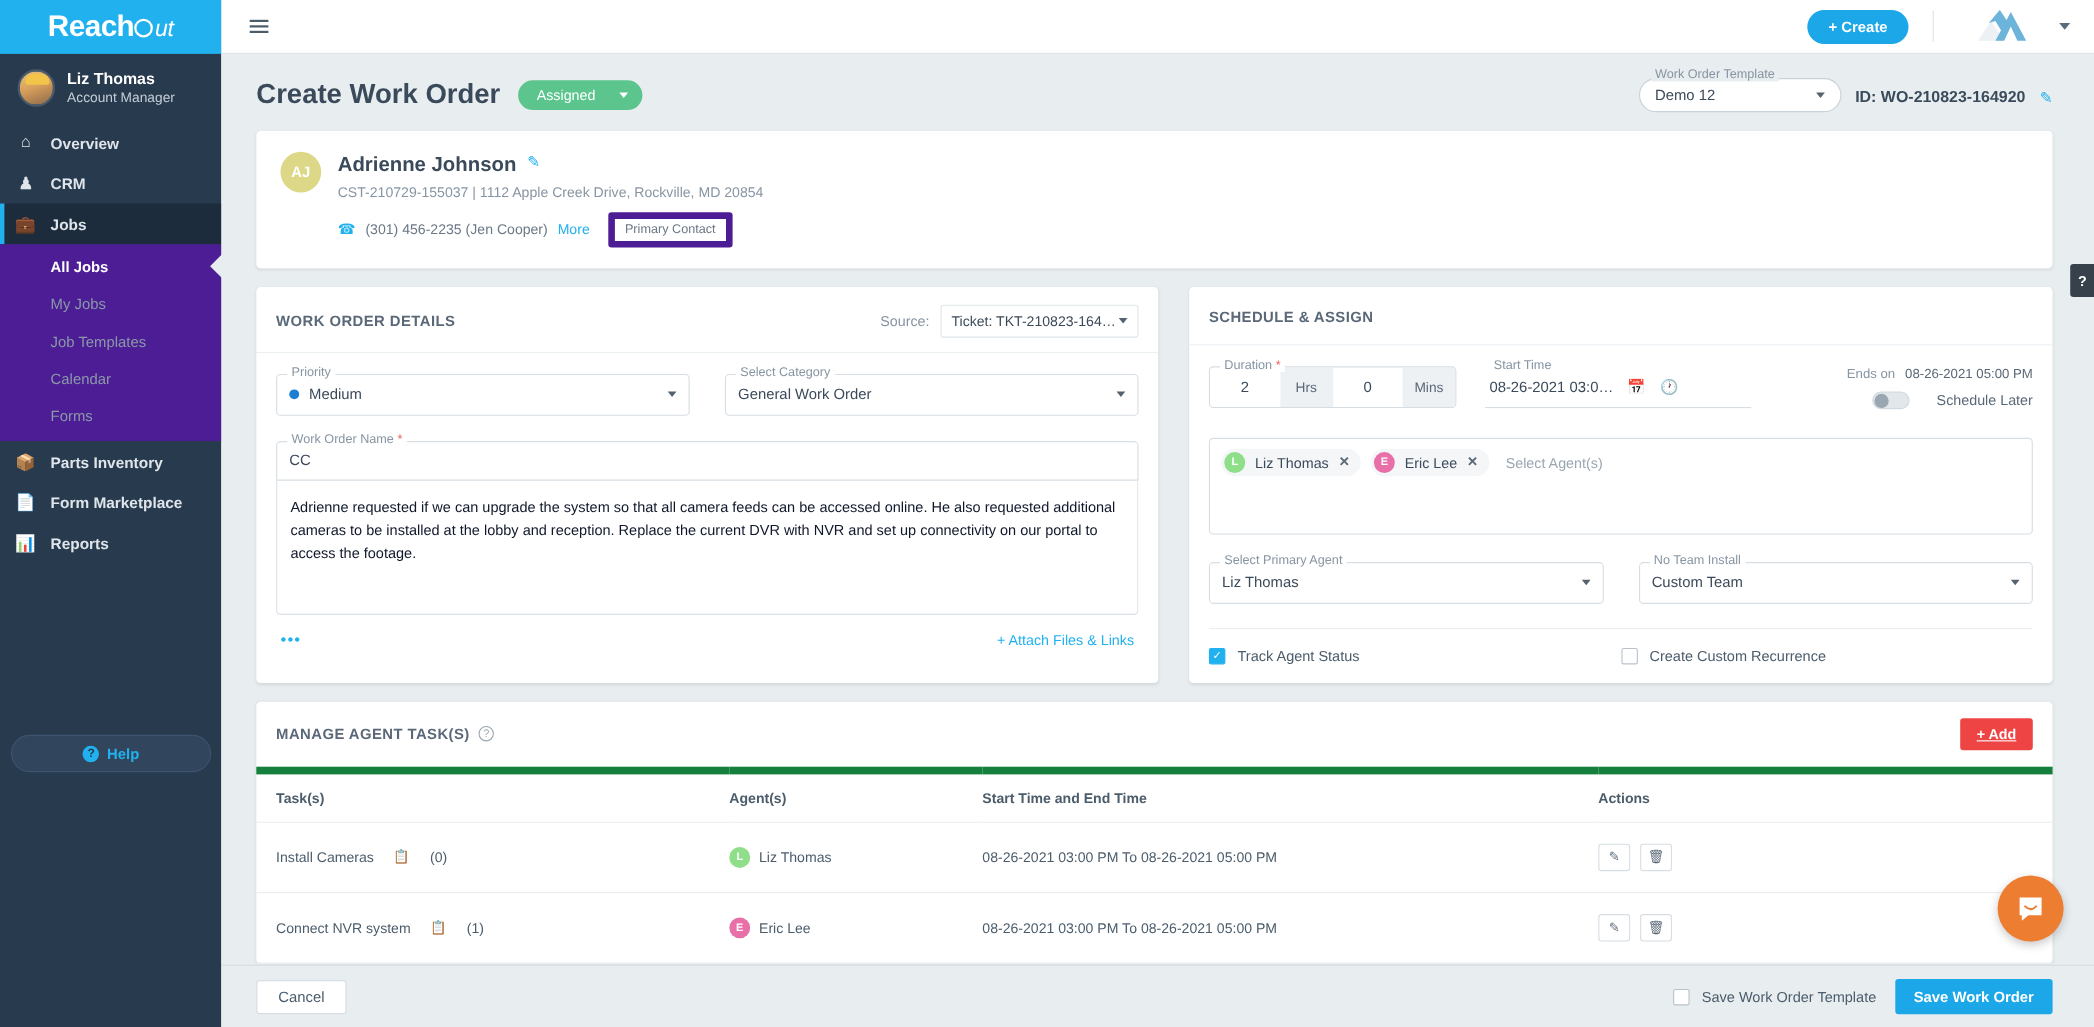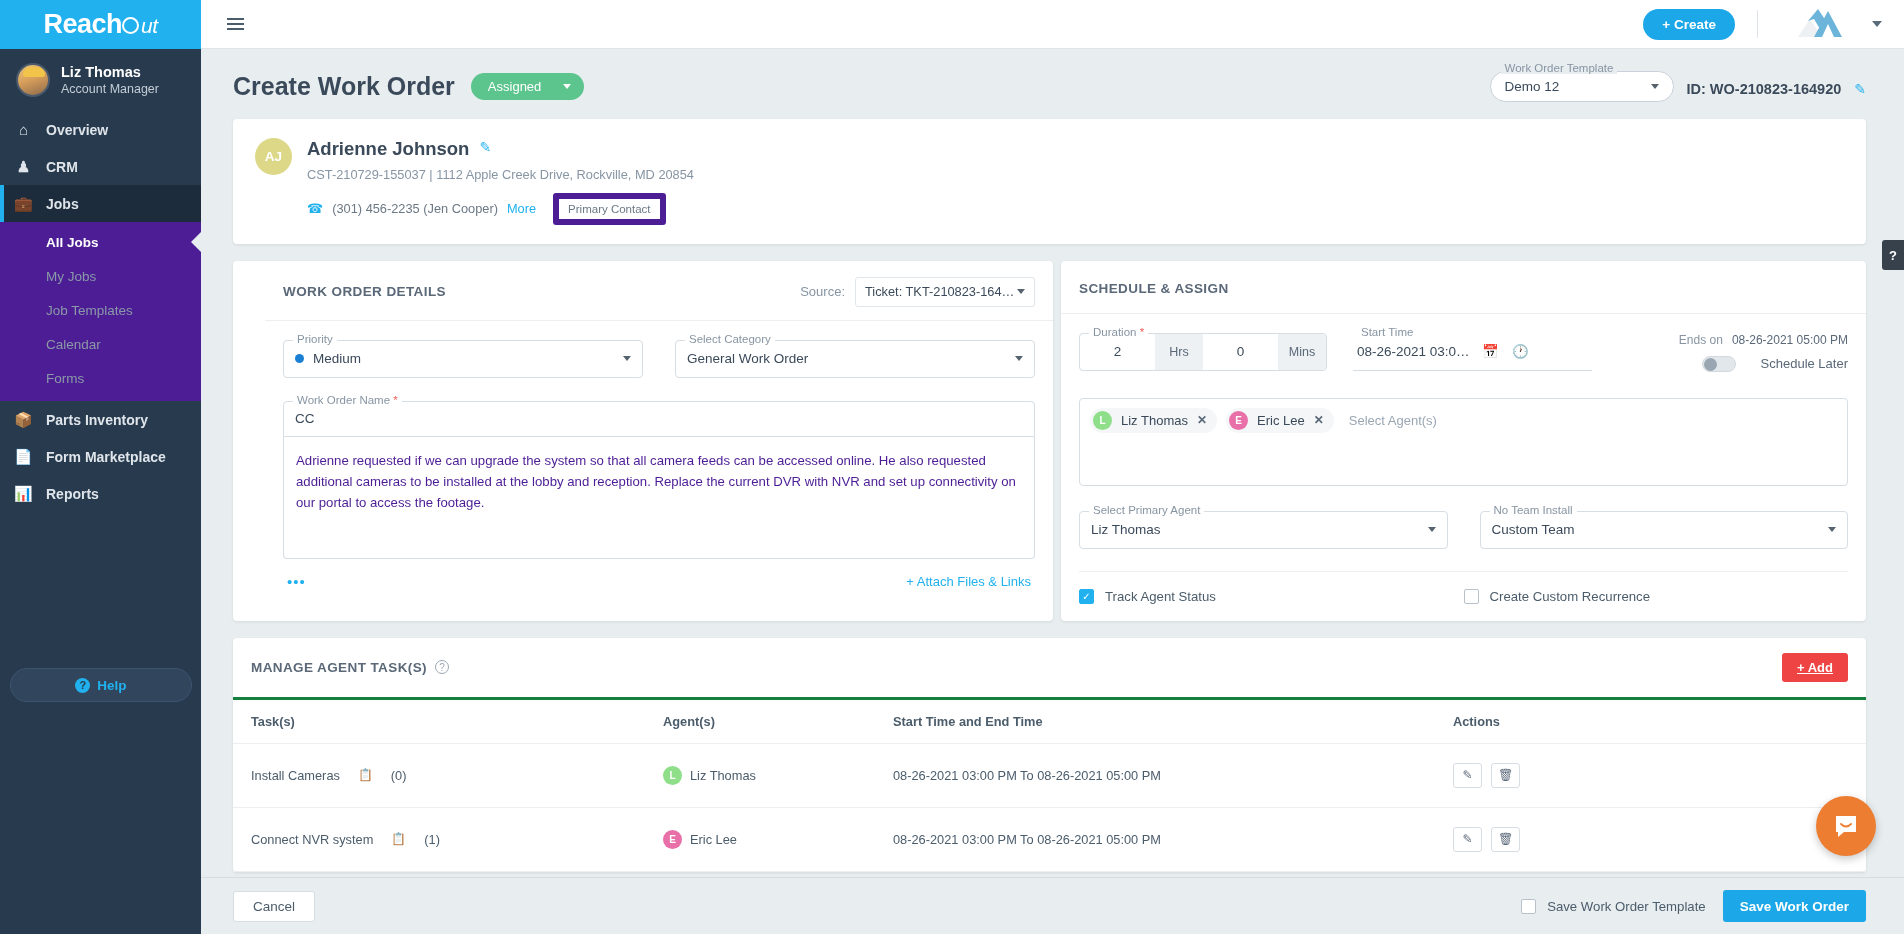--- a/index.html
+++ b/index.html
@@ -167,21 +167,21 @@
   .cust-right { margin-left: auto; display: flex; align-items: flex-start; padding-top: 28px; }
   .cr-block { padding: 0 30px; }
   .cr-block.bordered { border-left: 1px solid #e2e8ec; }
   .cr-label { font-size: 12.5px; color: #8795a3; margin-bottom: 9px; }
   .cr-value { font-size: 14px; color: #3b4a5a; display: flex; align-items: center; gap: 10px; cursor: pointer; }
   .cr-value .caret { border-left: 4px solid transparent; border-right: 4px solid transparent; border-top: 5px solid #56626e; }
 
   
   .panels { display: flex; gap: 0; margin: 17px 38px 0 32px; }
   .panel { background: #fff; border-radius: 4px; box-shadow: 0 1px 3px rgba(0,0,0,0.09); }
-  .panel.left { width: 820px; margin-right: 8px; padding-left: 32px; }
+  .panel.left { width: 820px; margin-right: 28px; }
   .panel.right { flex: 1; }
   .panel-head {
     display: flex; align-items: center; padding: 16px 18px 13px;
     border-bottom: 1px solid #eceff2; min-height: 53px;
   }
   .panel-title { font-size: 13.5px; font-weight: bold; color: #5a6878; letter-spacing: 0.4px; }
   .source-wrap { margin-left: auto; display: flex; align-items: center; gap: 10px; }
   .source-label { font-size: 13px; color: #8795a3; }
   .source-select {
     width: 180px; height: 30px; border: 1px solid #e0e6ea; border-radius: 3px;
@@ -211,29 +211,29 @@
 
   .wo-name-wrap { margin-top: 23px; }
   .wo-name-box {
     border: 1px solid #d6dde3; border-radius: 4px 4px 0 0; height: 36px;
     display: flex; align-items: center; padding: 0 11px;
     font-size: 13.5px; color: #3b4a5a;
   }
   .wo-desc {
     border: 1px solid #d6dde3; border-top: none; border-radius: 0 0 4px 4px;
     padding: 13px 12px 12px; min-height: 122px;
-    font-size: 13.2px; color: #4c1d95; line-height: 1.62;
+    font-size: 13.2px; color: #0f172a; line-height: 1.62;
   }
   .attach-row { display: flex; align-items: center; margin-top: 14px; padding: 0 4px 4px; }
   .dots-ico { color: #21b1ef; font-size: 15px; letter-spacing: 1px; cursor: pointer; }
   .attach-link { margin-left: auto; font-size: 13px; color: #21b1ef; cursor: pointer; }
 
   
   .sched-row1 { display: flex; gap: 26px; align-items: flex-start; }
-  .dur-wrap { width: 248px; position: relative; }
+  .dur-wrap { width: 225px; position: relative; }
   .dur-box {
     border: 1px solid #d6dde3; border-radius: 4px; height: 38px; display: flex; overflow: hidden;
   }
   .dur-num { flex: 1; display: flex; align-items: center; justify-content: center; font-size: 13.5px; color: #3b4a5a; }
   .dur-unit {
     width: 48px; background: #eef1f4; display: flex; align-items: center;
     justify-content: center; font-size: 12.5px; color: #5a6878;
   }
   .time-wrap { flex: 1; position: relative; }
   .time-box {
@@ -294,21 +294,21 @@
     justify-content: center; margin-left: 8px; cursor: pointer;
   }
   .add-btn {
     margin-left: auto; background: #ef4444; color: #fff; border: none;
     border-radius: 3px; height: 29px; padding: 0 15px; font-size: 13px;
     font-weight: bold; cursor: pointer; font-family: inherit; text-decoration: underline;
   }
   table { width: 100%; border-collapse: collapse; }
   th {
     text-align: left; font-size: 12.8px; font-weight: bold; color: #4b5c6b;
-    padding: 14px 0 14px 0; border-top: 3px solid #15803d; border-bottom: 1px solid #eceff2;
+    padding: 14px 0 14px 0; border-top: 7px solid #15803d; border-bottom: 1px solid #eceff2;
   }
   td { font-size: 12.8px; color: #4b5c6b; padding: 19px 0; border-bottom: 1px solid #eceff2; }
   th:first-child, td:first-child { padding-left: 18px; width: 430px; }
   .col-agent { width: 230px; }
   .col-time { width: 560px; }
   .cell-agent { display: flex; align-items: center; gap: 8px; }
   .task-cell { display: flex; align-items: center; gap: 18px; }
   .clip-ico { color: #5a6878; font-size: 12px; }
   .actions-cell { display: flex; gap: 9px; }
   .act-btn {

